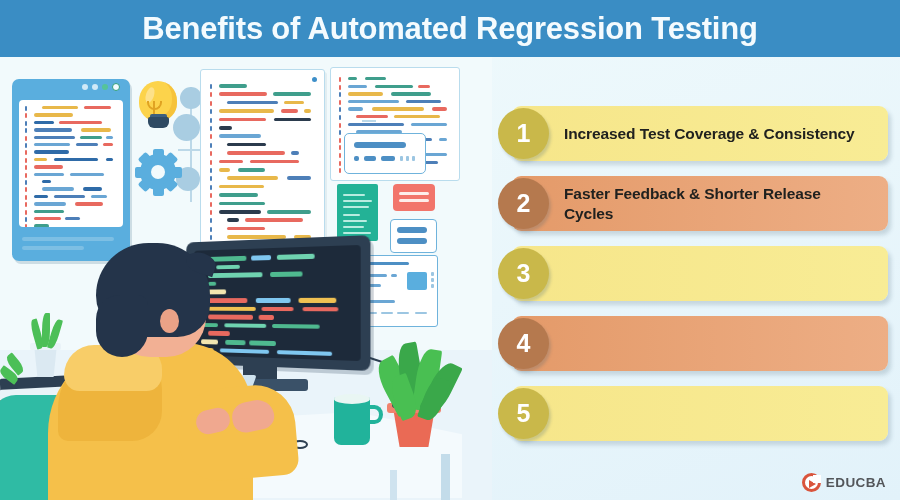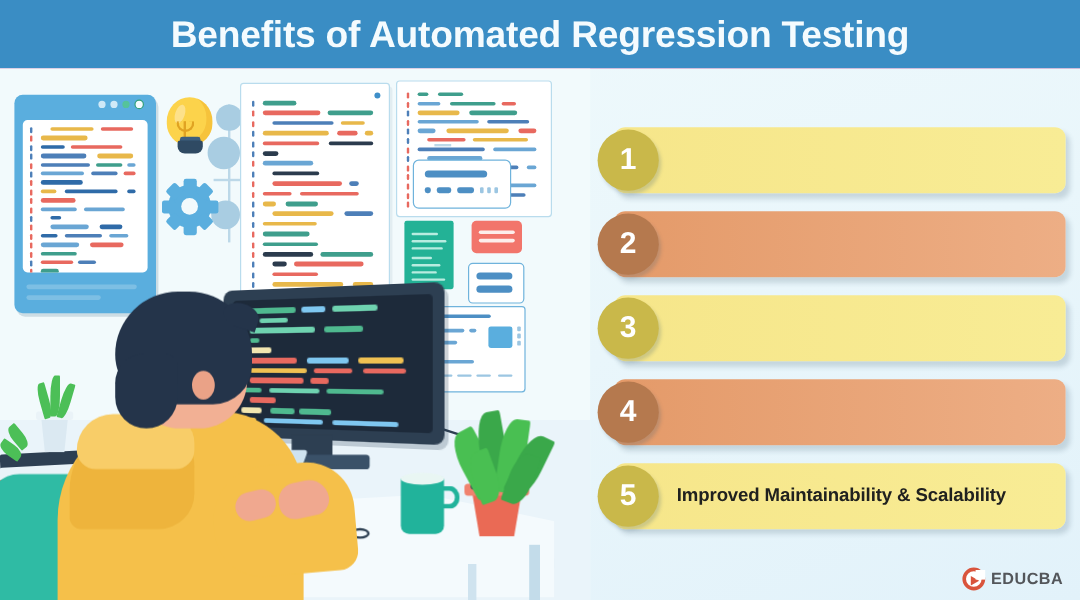--- a/index.html
+++ b/index.html
@@ -654,27 +654,29 @@
       </div>
     </div>
 
     <div class="list-panel">
 
       <div class="list-item" style="top:49px;">
         <div class="bar-bg" style="background:linear-gradient(90deg,#f6e68a,#f8ec95);"></div>
         <div class="badge" style="background:#c9b84a;">
           <span>1</span>
         </div>
+        <div class="item-text">Increased Test Coverage &amp; Consistency</div>
       </div>
 
       <div class="list-item" style="top:119px;">
         <div class="bar-bg" style="background:linear-gradient(90deg,#e49a69,#edae85);"></div>
         <div class="badge" style="background:#b5794e;">
           <span>2</span>
         </div>
+        <div class="item-text">Faster Feedback &amp; Shorter Release Cycles</div>
       </div>
 
       <div class="list-item" style="top:189px;">
         <div class="bar-bg" style="background:linear-gradient(90deg,#f6e68a,#f8ec95);"></div>
         <div class="badge" style="background:#c9b84a;">
           <span>3</span>
         </div>
       </div>
 
       <div class="list-item" style="top:259px;">
@@ -682,21 +684,20 @@
         <div class="badge" style="background:#b5794e;">
           <span>4</span>
         </div>
       </div>
 
       <div class="list-item" style="top:329px;">
         <div class="bar-bg" style="background:linear-gradient(90deg,#f6e68a,#f8ec95);"></div>
         <div class="badge" style="background:#c9b84a;">
           <span>5</span>
         </div>
-        <div class="item-text">Improved Maintainability &amp; Scalability</div>
       </div>
     </div>
 
     <div class="logo">
       <span class="logo-mark"></span>
       <span class="logo-text">EDUCBA</span>
     </div>
 
   </div>
 </div>

